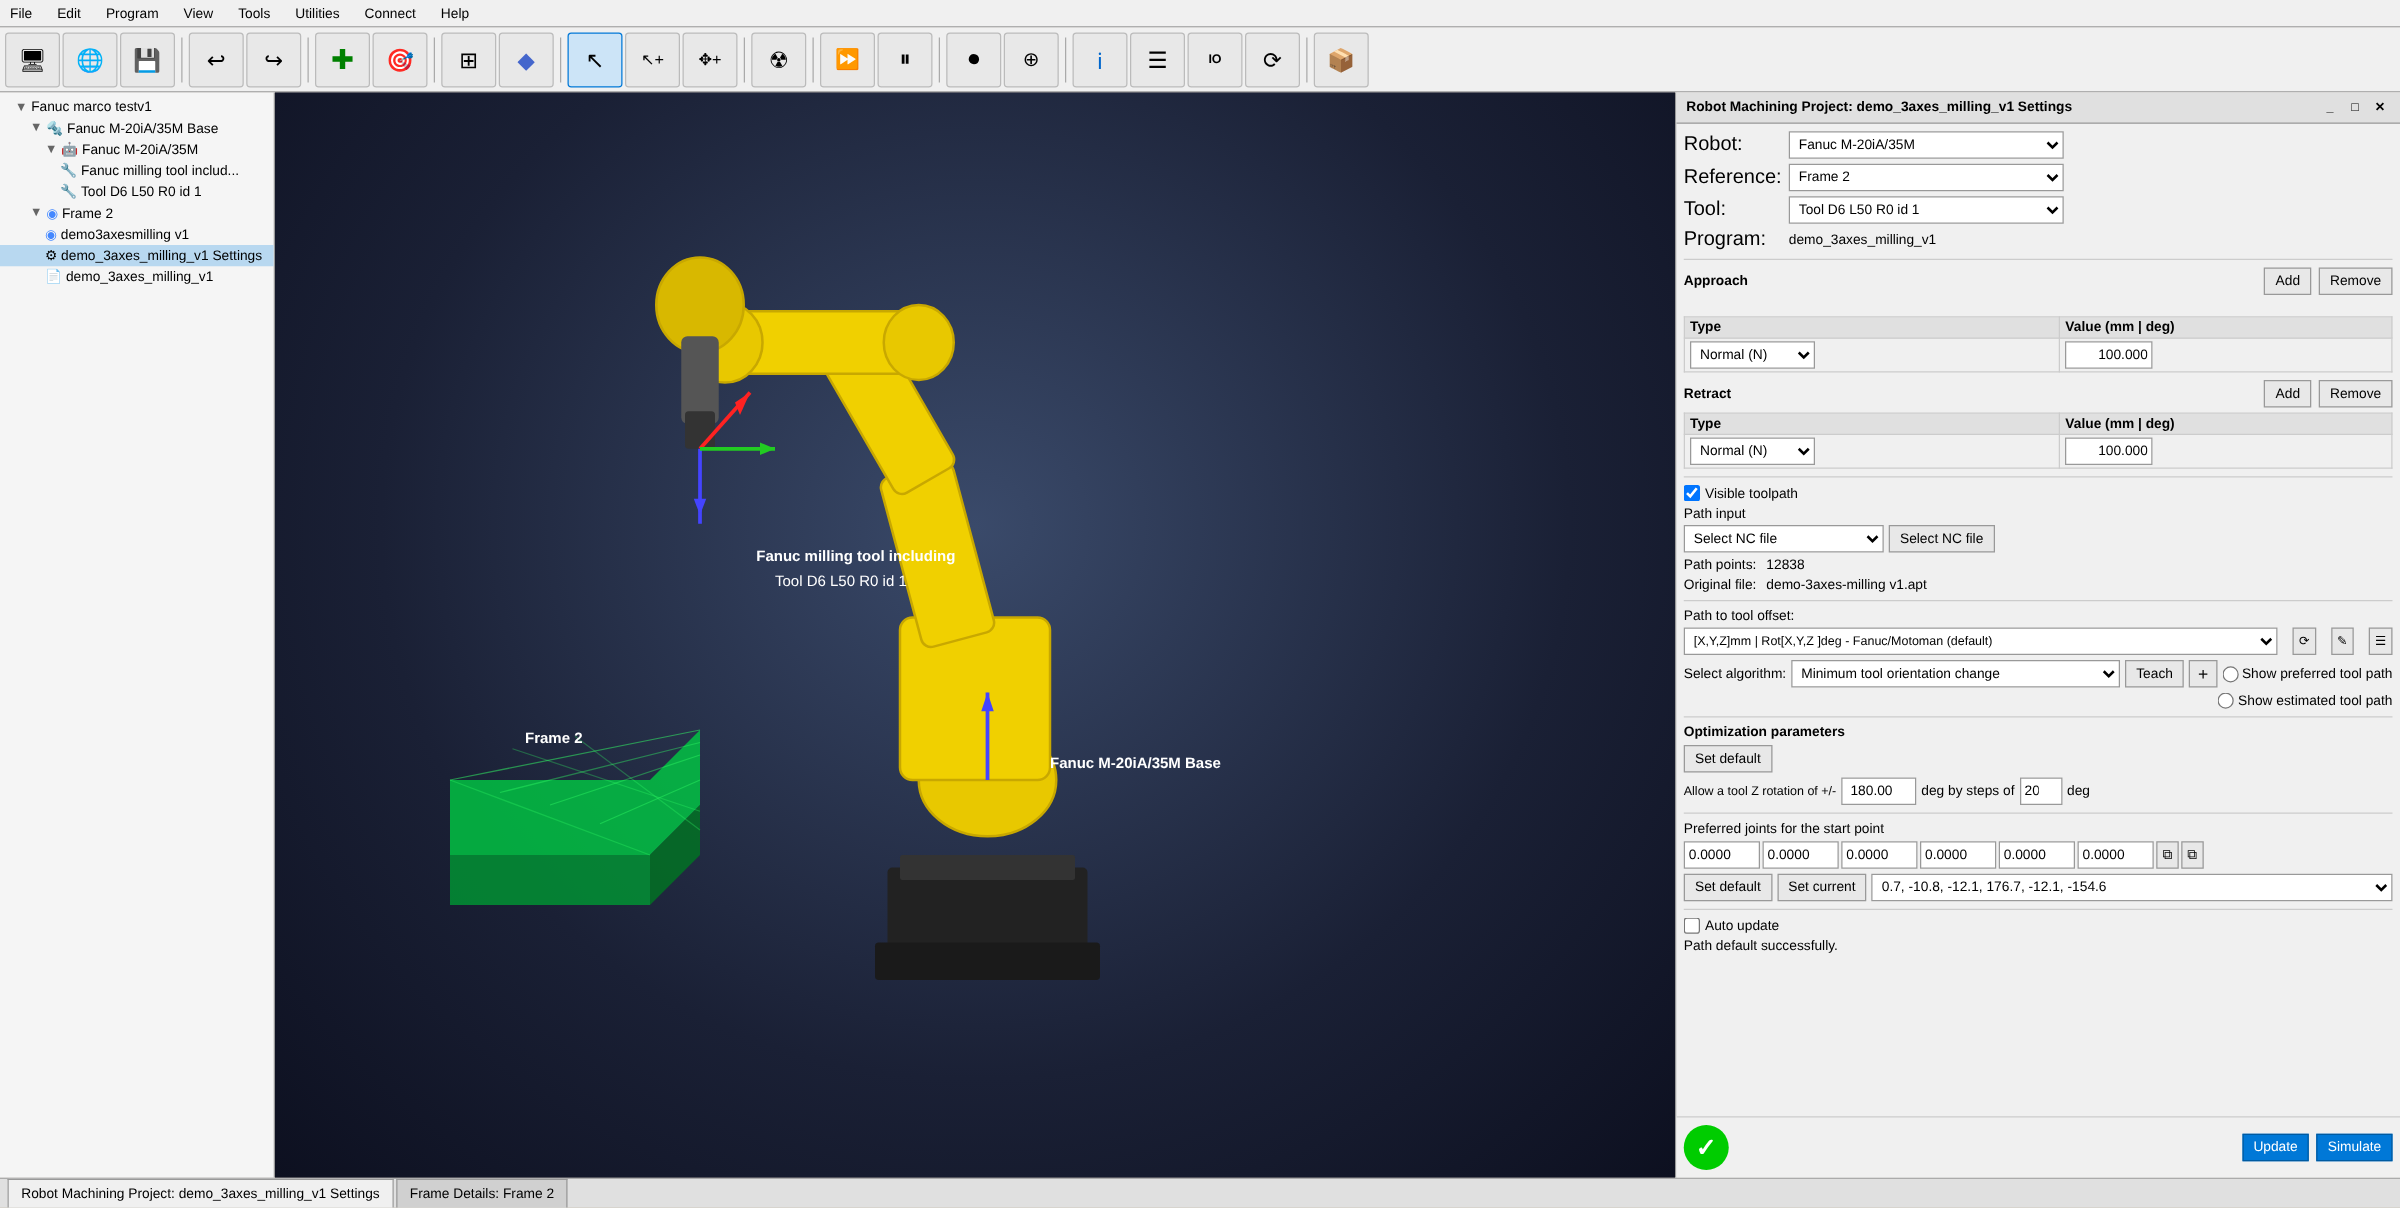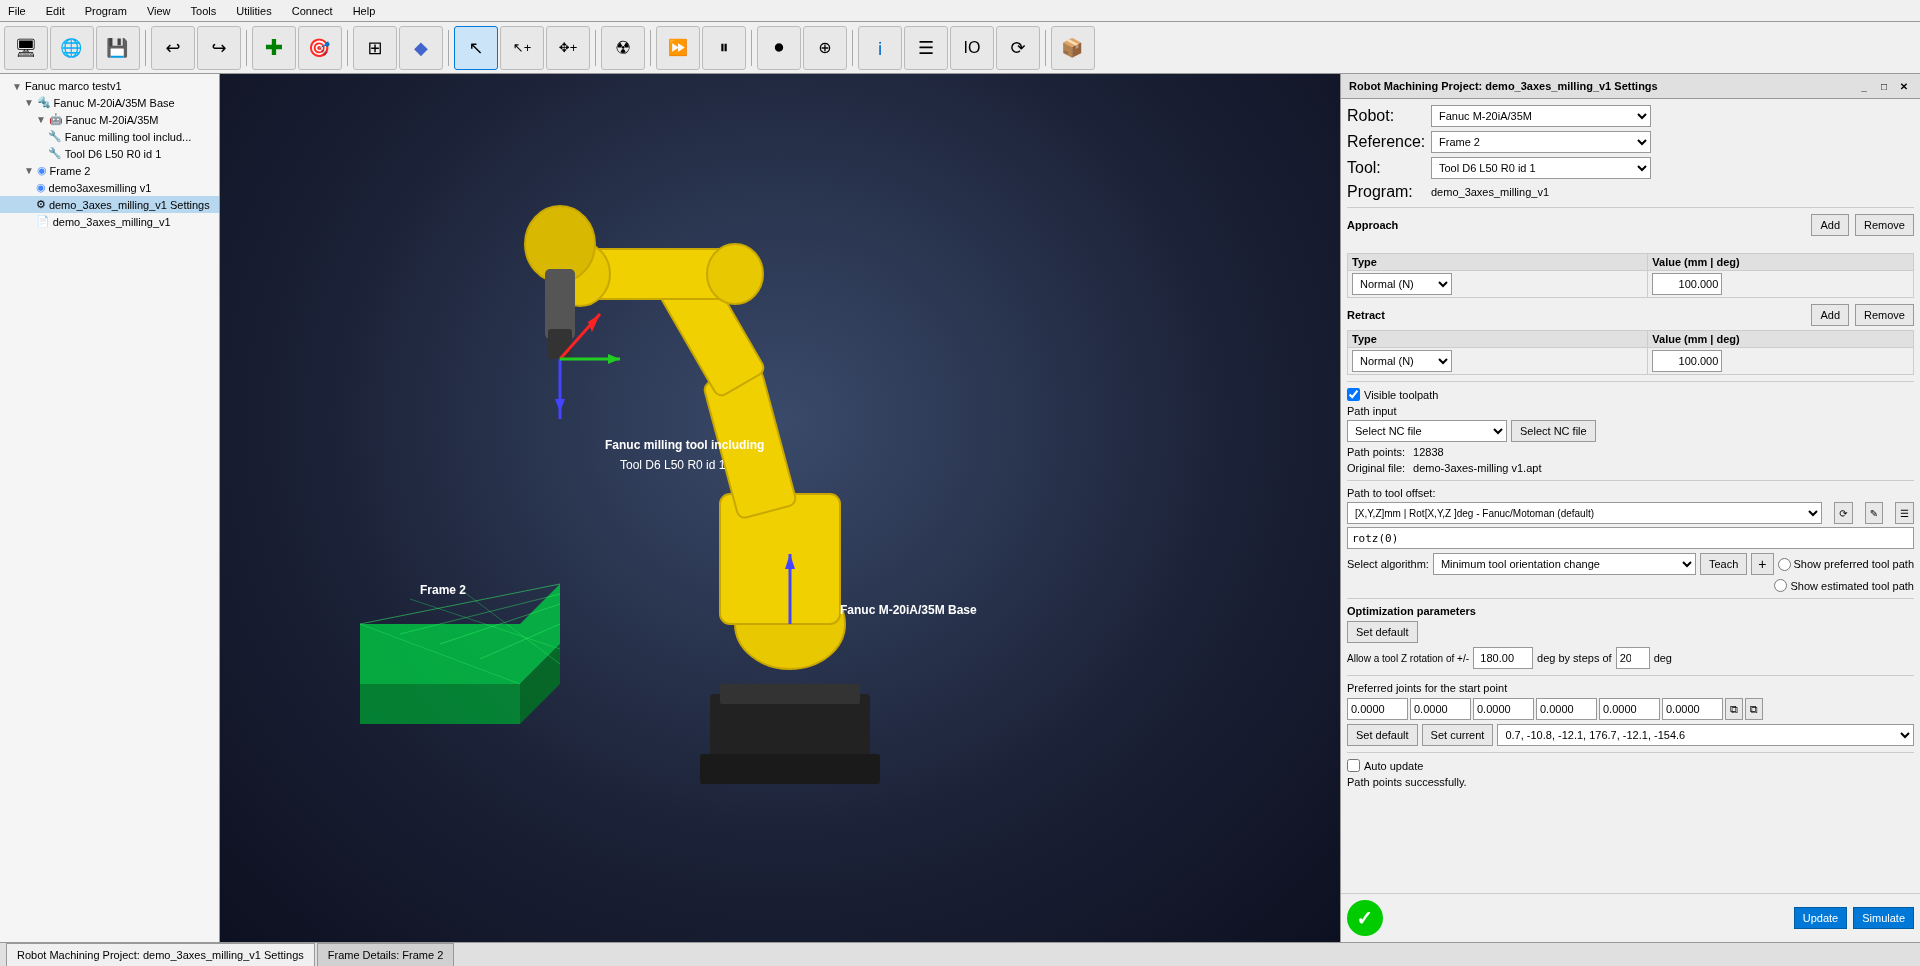--- a/index.html
+++ b/index.html
@@ -177,21 +177,21 @@
   <div class="tb-btn" title="Radiation">☢</div>
   <div class="tb-sep"></div>
   <div class="tb-btn" title="Play" style="font-size:16px;">⏩</div>
   <div class="tb-btn" title="Pause">⏸</div>
   <div class="tb-sep"></div>
   <div class="tb-btn" title="Record">⏺</div>
   <div class="tb-btn" title="Add Path" style="font-size:16px;">⊕</div>
   <div class="tb-sep"></div>
   <div class="tb-btn" title="Info" style="color:#0066cc;">ℹ</div>
   <div class="tb-btn" title="List">☰</div>
-  <div class="tb-btn" title="IO" style="font-size:16px;font-weight:normal;">IO</div>
+  <div class="tb-btn" title="IO" style="font-size:10px;font-weight:bold;">IO</div>
   <div class="tb-btn" title="Sync">⟳</div>
   <div class="tb-sep"></div>
   <div class="tb-btn" title="Package" style="color:#cc8800;">📦</div>
 </div>
 
 <div class="main-layout">
 
   <div class="left-panel">
     <div class="tree-item indent1">
       <span class="tree-icon">▼</span>
@@ -440,21 +440,20 @@
       <div style="margin-bottom:4px;">
         <div style="font-size:11px;margin-bottom:3px;">Path to tool offset:</div>
         <div style="display:flex;gap:12px;align-items:center;">
           <select style="flex:1;height:22px;font-size:10px;">
             <option>[X,Y,Z]mm | Rot[X,Y,Z ]deg - Fanuc/Motoman (default)</option>
           </select>
           <button class="btn" style="font-size:10px;padding:0 4px;">⟳</button>
           <button class="btn" style="font-size:10px;padding:0 4px;">✎</button>
           <button class="btn" style="font-size:10px;padding:0 4px;">☰</button>
         </div>
-        <input type="text" class="code-input" style="margin-top: 3px; height: 22px; border: 1px solid rgb(153, 153, 153); padding: 0px 4px;" value="rotz(0)">
       </div>
 
       <div style="display:flex;align-items:center;gap:4px;margin-bottom:4px;flex-wrap:wrap;">
         <span style="font-size:11px;white-space:nowrap;">Select algorithm:</span>
         <select style="height:22px;font-size:11px;flex:1;">
           <option>Minimum tool orientation change</option>
         </select>
         <button class="btn">Teach</button>
         <button class="btn" style="font-size:14px;padding:0 6px;">+</button>
         <div style="display:flex;align-items:center;gap:3px;white-space:nowrap;">
@@ -502,21 +501,21 @@
           <option>0.7, -10.8, -12.1, 176.7, -12.1, -154.6</option>
         </select>
       </div>
 
       <div class="divider"></div>
 
       <div class="check-row">
         <input type="checkbox" id="autoUpdate" style="">
         <label for="autoUpdate">Auto update</label>
       </div>
-      <div style="font-size:11px;margin-bottom:6px;">Path points successfully.</div>
+      <div style="font-size:11px;margin-bottom:6px;">Path default successfully.</div>
 
     </div>
 
     <div class="bottom-action-row">
       <div class="green-check">✓</div>
       <div style="flex:1;"></div>
       <button class="btn btn-blue">Update</button>
       <button class="btn btn-blue">Simulate</button>
     </div>
 

